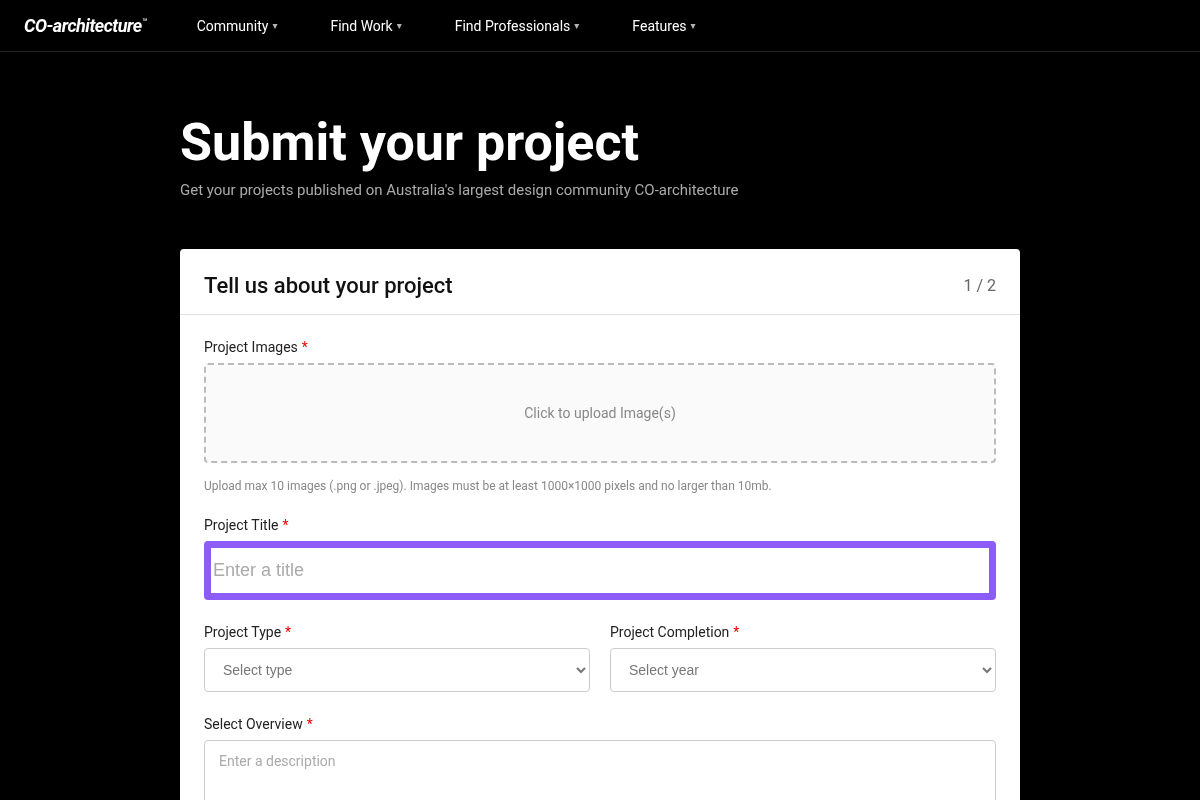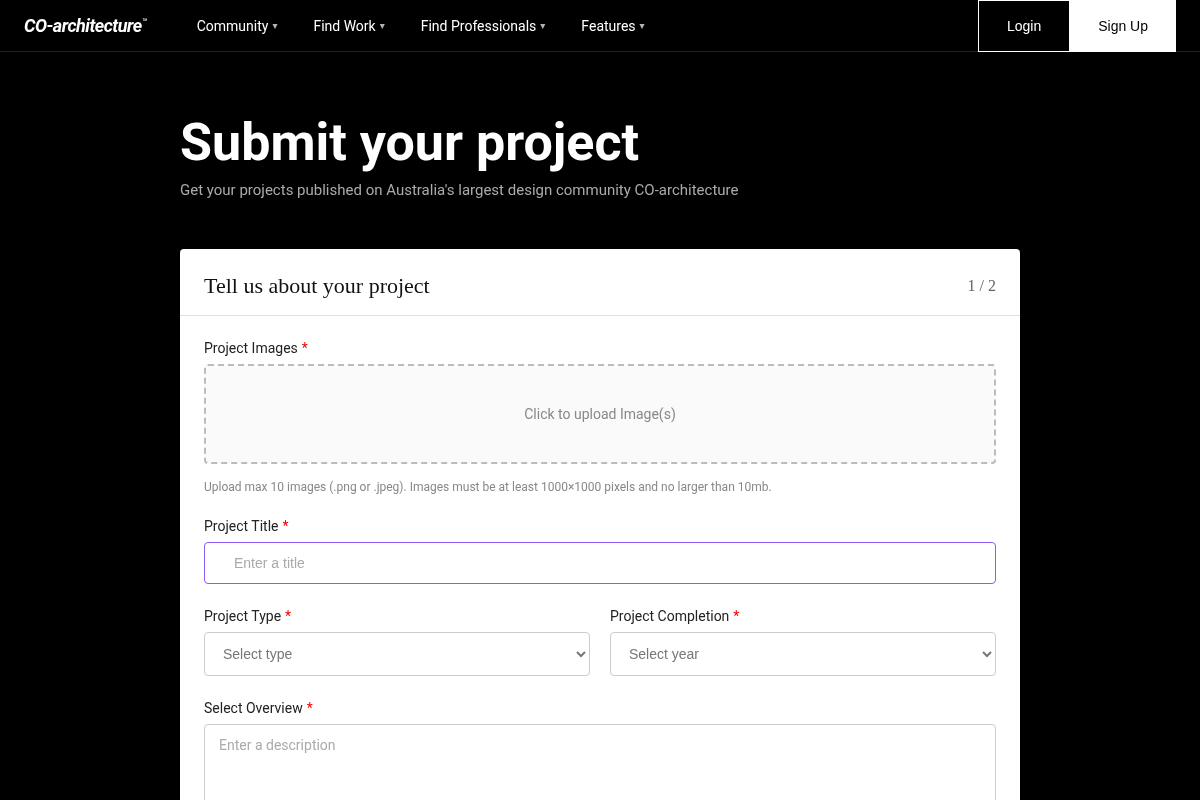--- a/index.html
+++ b/index.html
@@ -38,21 +38,21 @@
     .nav-logo sup {
       font-size: 9px;
       font-weight: 400;
       vertical-align: super;
     }
 
     .nav-links {
       display: flex;
       align-items: center;
       flex: 1;
-      gap: 0;
+      gap: 17px;
     }
 
     .nav-item {
       display: flex;
       align-items: center;
       gap: 4px;
       color: #fff;
       font-size: 14px;
       padding: 0 18px;
       height: 52px;
@@ -117,21 +117,20 @@
       min-height: 500px;
     }
 
     .form-header {
       display: flex;
       justify-content: space-between;
       align-items: center;
       padding: 24px 24px 16px 24px;
       border-bottom: 1px solid #e0e0e0;
       margin-bottom: 24px;
-      font-family: Liberation Serif, serif;
     }
 
     .form-title {
       font-size: 22px;
       font-weight: 500;
       color: #111;
     }
 
     .form-step {
       font-size: 16px;
@@ -179,24 +178,24 @@
 
     .upload-hint {
       font-size: 12px;
       color: #888;
       margin-top: 16px;
     }
 
     
     .text-input {
       width: 100%;
-      border: 1px solid #8b5cf6;
+      border: 7px solid #8b5cf6;
       border-radius: 4px;
-      padding: 12px 29px;
-      font-size: 14px;
+      padding: 12px 2px;
+      font-size: 18px;
       color: #333;
       outline: none;
     }
 
     .text-input::placeholder {
       color: #aaa;
     }
 
     
     .two-col {
@@ -259,24 +258,20 @@
     <div class="nav-item">
       <span>Find Professionals</span>
       <span class="chevron-icon">▾</span>
     </div>
     <div class="nav-item">
       <span>Features</span>
       <span class="chevron-icon">▾</span>
     </div>
   </div>
 
-  <div class="nav-auth">
-    <button class="btn-login">Login</button>
-    <button class="btn-signup">Sign Up</button>
-  </div>
 </nav>
 
 <div class="hero">
   <h1>Submit your project</h1>
   <p>Get your projects published on Australia's largest design community CO-architecture</p>
 </div>
 
 <div class="form-card">
   <div class="form-header">
     <span class="form-title">Tell us about your project</span>

